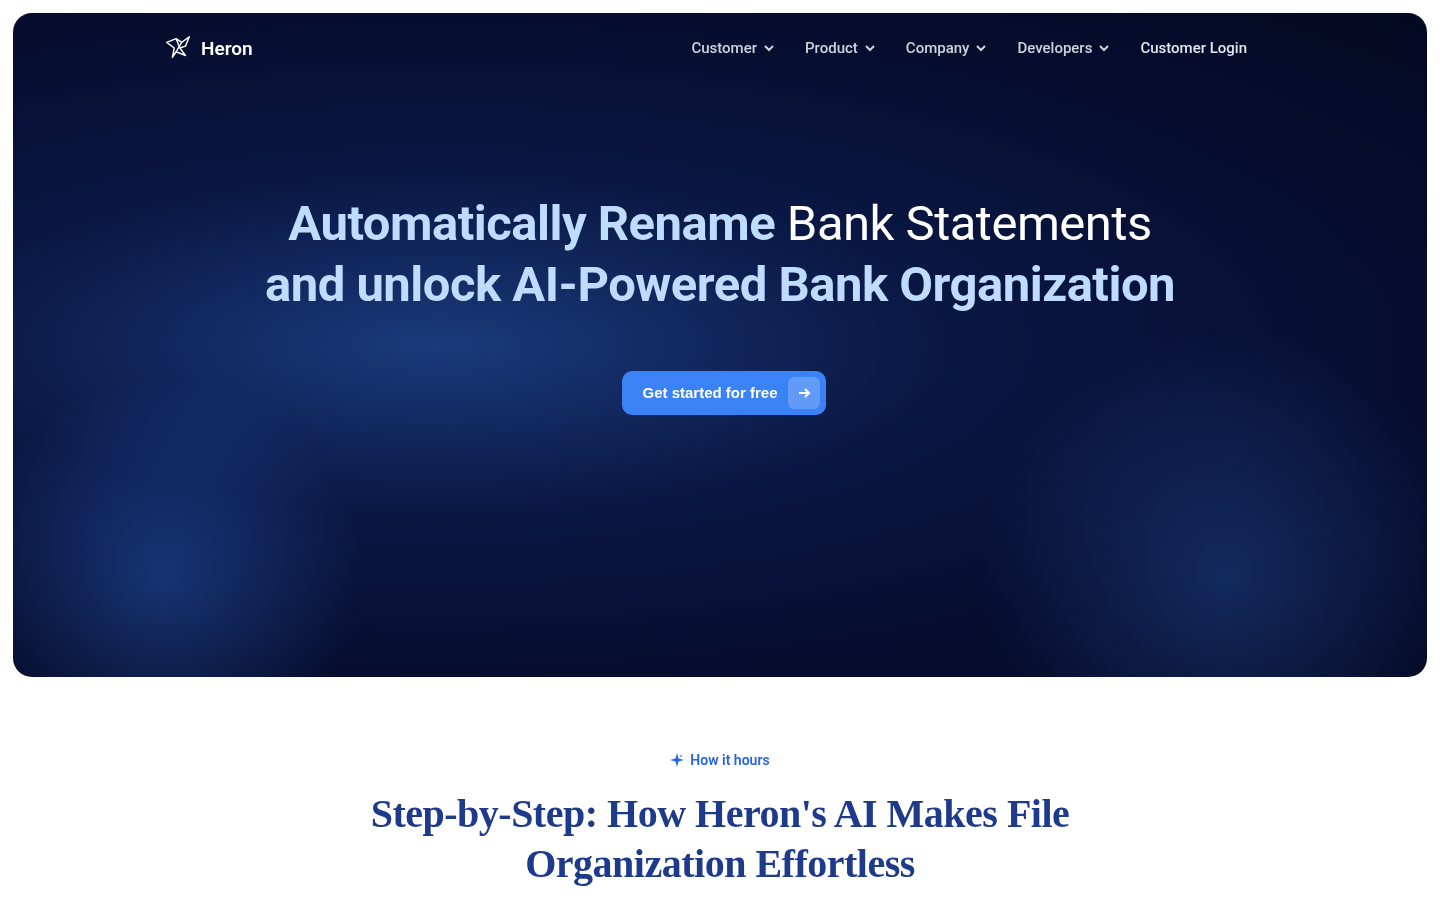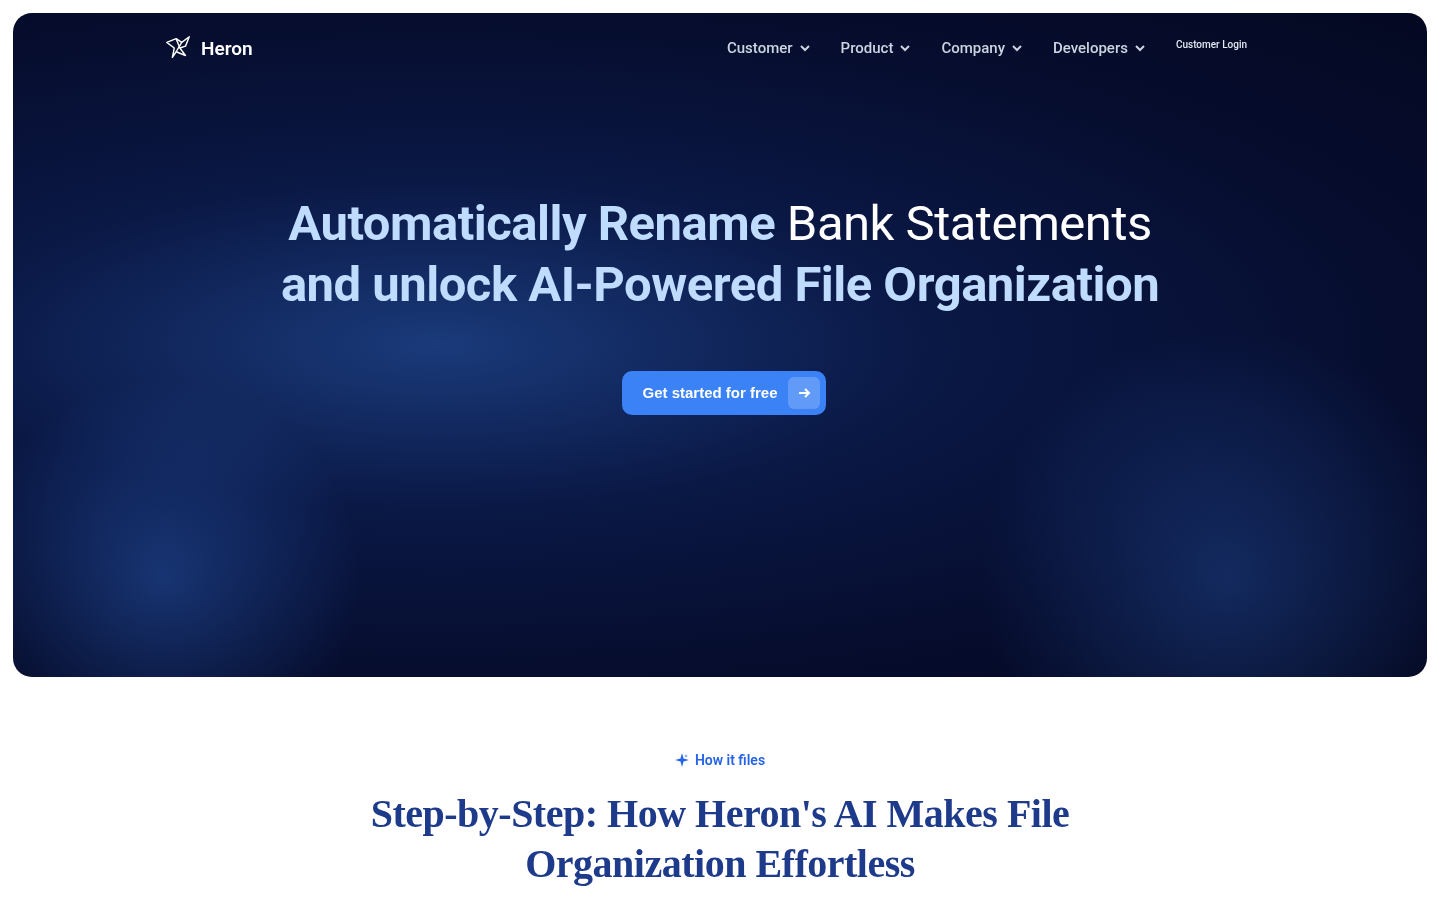--- a/index.html
+++ b/index.html
@@ -91,21 +91,21 @@
       cursor: pointer;
     }
     
     .chevron-down {
       width: 12px;
       height: 12px;
     }
     
     .nav-login {
       color: #e2e8f0;
-      font-size: 10px;
+      font-size: 15px;
       font-weight: 500;
       cursor: pointer;
     }
     
     .hero-content {
       text-align: center;
       padding-top: 110px;
       position: relative;
       z-index: 5;
     }
@@ -244,37 +244,37 @@
         </svg>
       </div>
       <div class="nav-login">
         <span>Customer Login</span>
       </div>
     </div>
   </nav>
 
   <div class="hero-content">
     <h1 class="hero-title">
-      <span>Automatically Rename </span><span class="bold-text">Bank Statements</span><span> and unlock AI-Powered File Organization</span>
+      <span>Automatically Rename </span><span class="bold-text">Bank Statements</span><span> and unlock AI-Powered Bank Organization</span>
     </h1>
     
     <button class="cta-button">
       <span>Get started for free</span>
       <span class="cta-arrow-box">
         <svg width="16" height="16" viewBox="0 0 16 16" fill="none" stroke="#ffffff" stroke-width="2">
           <path d="M3 8 L12 8 M9 4 L13 8 L9 12"></path>
         </svg>
       </span>
     </button>
     
   </div>
 </div>
 
 <div class="section-two">
   <div class="section-label">
     <svg class="sparkle-icon" viewBox="0 0 14 14" fill="#2563eb">
       <path d="M7 0 L8.5 5.5 L14 7 L8.5 8.5 L7 14 L5.5 8.5 L0 7 L5.5 5.5 Z"></path>
       <path d="M11 1 L11.5 2.5 L13 3 L11.5 3.5 L11 5 L10.5 3.5 L9 3 L10.5 2.5 Z" opacity="0.7"></path>
     </svg>
-    <span>How it files</span>
+    <span>How it hours</span>
   </div>
   <h2 class="section-title">Step-by-Step: How Heron's AI Makes File Organization Effortless</h2>
 </div>
 
 </body></html>

